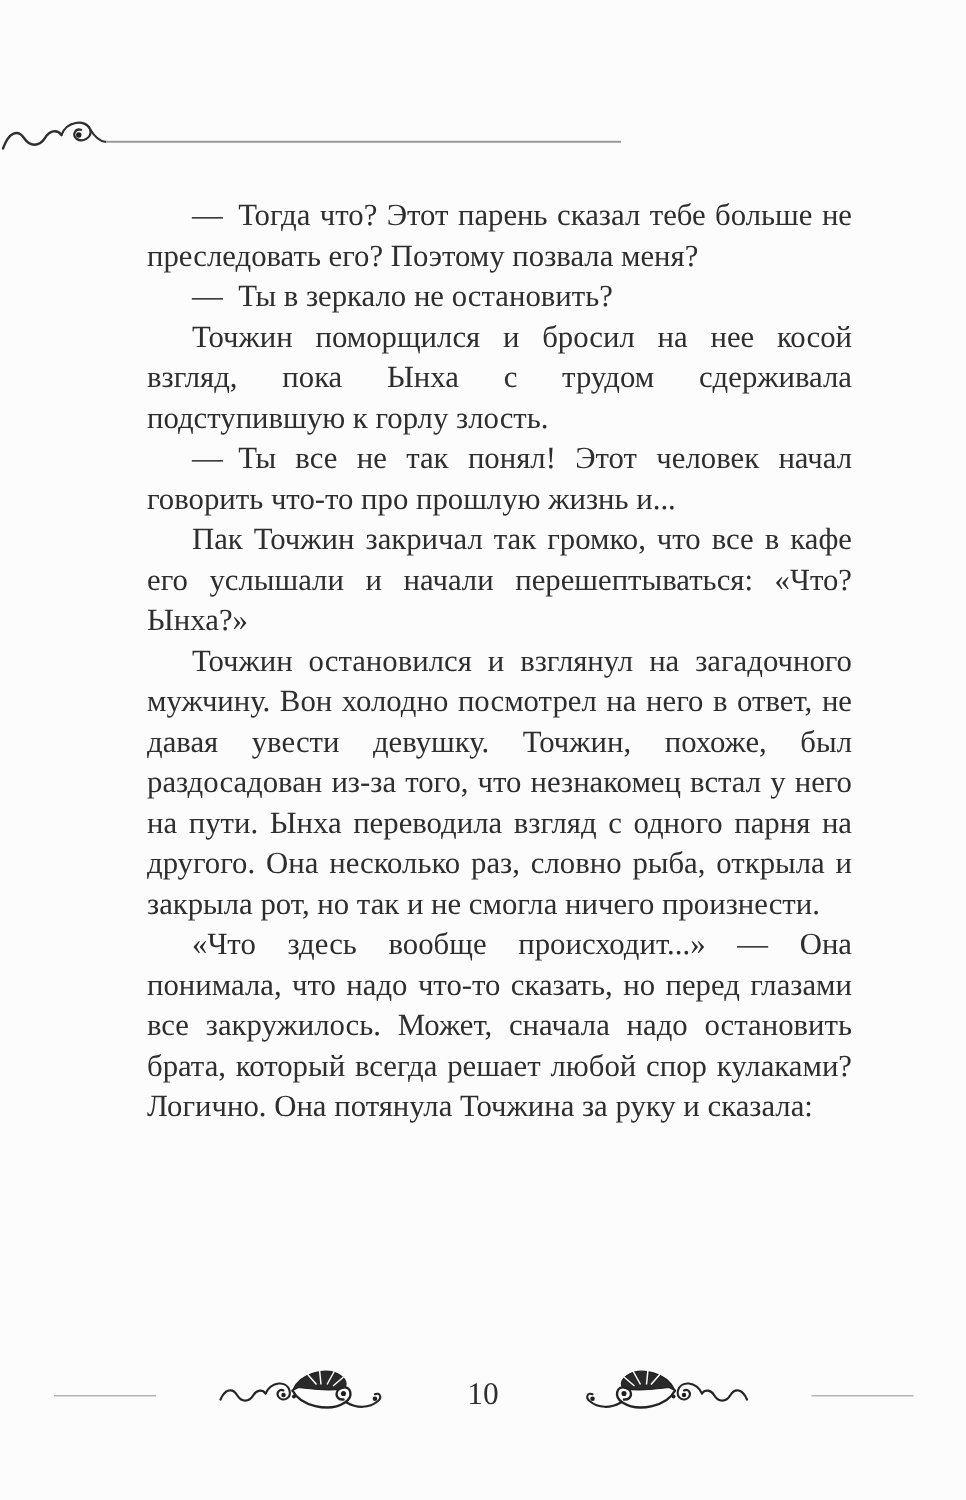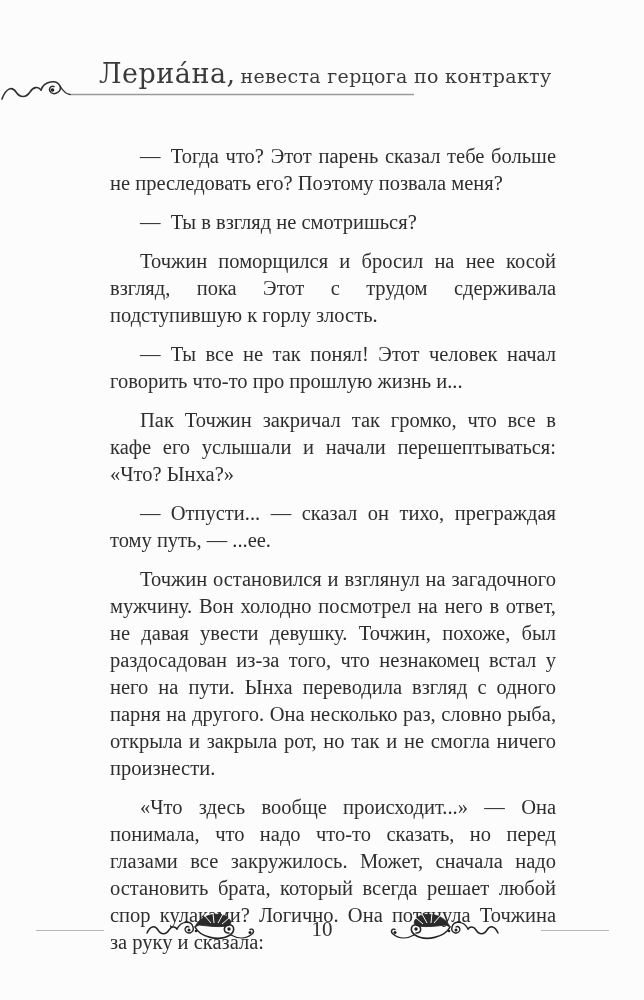--- a/index.html
+++ b/index.html
@@ -32,21 +32,21 @@
   }
   .title-main{font-size:27px;letter-spacing:.5px;}
   .title-rest{font-size:19px;letter-spacing:.3px;margin-left:5px;}
   
   .body-text{
     position:absolute;left:98px;top:131px;width:470px;
     font-size:20.5px;line-height:27px;
     text-align:justify;
     text-justify:inter-word;
   }
-  .body-text p{margin:12px;text-indent:30px;}
+  .body-text p{margin:0;text-indent:30px;}
   
   .footer{
     position:absolute;top:908px;left:0;width:644px;height:44px;
     display:flex;align-items:center;justify-content:center;gap:37px;
   }
   .footer-rule{height:1px;width:68px;background:#b5b5b5;flex:none;}
   .ornament{flex:none;margin:0 4px;}
   .ornament.mirrored{transform:scaleX(-1);}
   .page-number{
     flex:none;
@@ -62,32 +62,28 @@
 <div class="page">
 
   <div class="header">
     <svg class="header-svg" width="436" height="54" viewBox="0 0 436 54" aria-hidden="true">
       <line x1="70" y1="38.5" x2="414" y2="38.5" stroke="#9a9a9a" stroke-width="1.4"></line>
       <path d="M2,43 C6,32 12,30 16,36 C20,42 26,42 30,36 C33,31 38,30 41,34" fill="none" stroke="#2f2f2f" stroke-width="1.6" stroke-linecap="round"></path>
       <path d="M41,34 C44,25 57,23 60,30 C62,35.5 55,39.5 51,36.5 C48,34 50,29.5 54,30.5" fill="none" stroke="#2f2f2f" stroke-width="1.5" stroke-linecap="round"></path>
       <circle cx="52.5" cy="34" r="1.8" fill="#1f1f1f"></circle>
       <path d="M60,30 C63,35 66,38 70,38.5" fill="none" stroke="#2f2f2f" stroke-width="1.4" stroke-linecap="round"></path>
     </svg>
-    <div class="page-title">
-      <span class="title-main">Лериа́на,</span><span class="title-rest">невеста герцога по контракту</span>
-    </div>
   </div>
 
   <div class="body-text" id="body-text">
       <p>— Тогда что? Этот парень сказал тебе больше не преследовать его? Поэтому позвала меня?</p>
-      <p>— Ты в взгляд не смотришься?</p>
-      <p>Точжин поморщился и бросил на нее косой взгляд, пока Этот с трудом сдерживала подступившую к горлу злость.</p>
+      <p>— Ты в зеркало не остановить?</p>
+      <p>Точжин поморщился и бросил на нее косой взгляд, пока Ынха с трудом сдерживала подступившую к горлу злость.</p>
       <p>— Ты все не так понял! Этот человек начал говорить что-то про прошлую жизнь и...</p>
       <p>Пак Точжин закричал так громко, что все в кафе его услышали и начали перешептываться: «Что? Ынха?»</p>
-      <p>— Отпусти... — сказал он тихо, преграждая тому путь, — ...ее.</p>
       <p>Точжин остановился и взглянул на загадочного мужчину. Вон холодно посмотрел на него в ответ, не давая увести девушку. Точжин, похоже, был раздосадован из-за того, что незнакомец встал у него на пути. Ынха переводила взгляд с одного парня на другого. Она несколько раз, словно рыба, открыла и закрыла рот, но так и не смогла ничего произнести.</p>
       <p>«Что здесь вообще происходит...» — Она понимала, что надо что-то сказать, но перед глазами все закружилось. Может, сначала надо остановить брата, который всегда решает любой спор кулаками? Логично. Она потянула Точжина за руку и сказала:</p>
     </div>
 
   <div class="footer">
     <div class="footer-rule"></div>
 
     <svg class="ornament" width="118" height="40" viewBox="0 0 118 40" aria-hidden="true">
       <path d="M2,23 C5,16 10,15 13,20 C16,25 21,25 24,20 C26,16.5 30,16 32,19" fill="none" stroke="#242424" stroke-width="1.5" stroke-linecap="round"></path>
       <path d="M32,19 C36,11 46,10 48,17 C49.5,22.5 43,25 40.5,21 C39,18.5 41.5,15.5 44,17" fill="none" stroke="#242424" stroke-width="1.4" stroke-linecap="round"></path>

